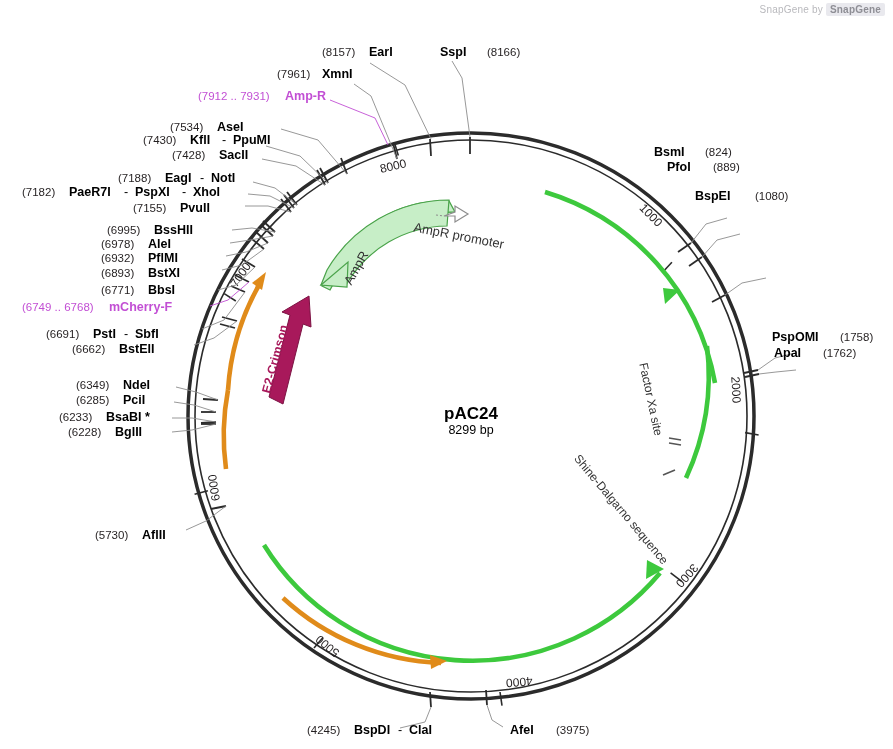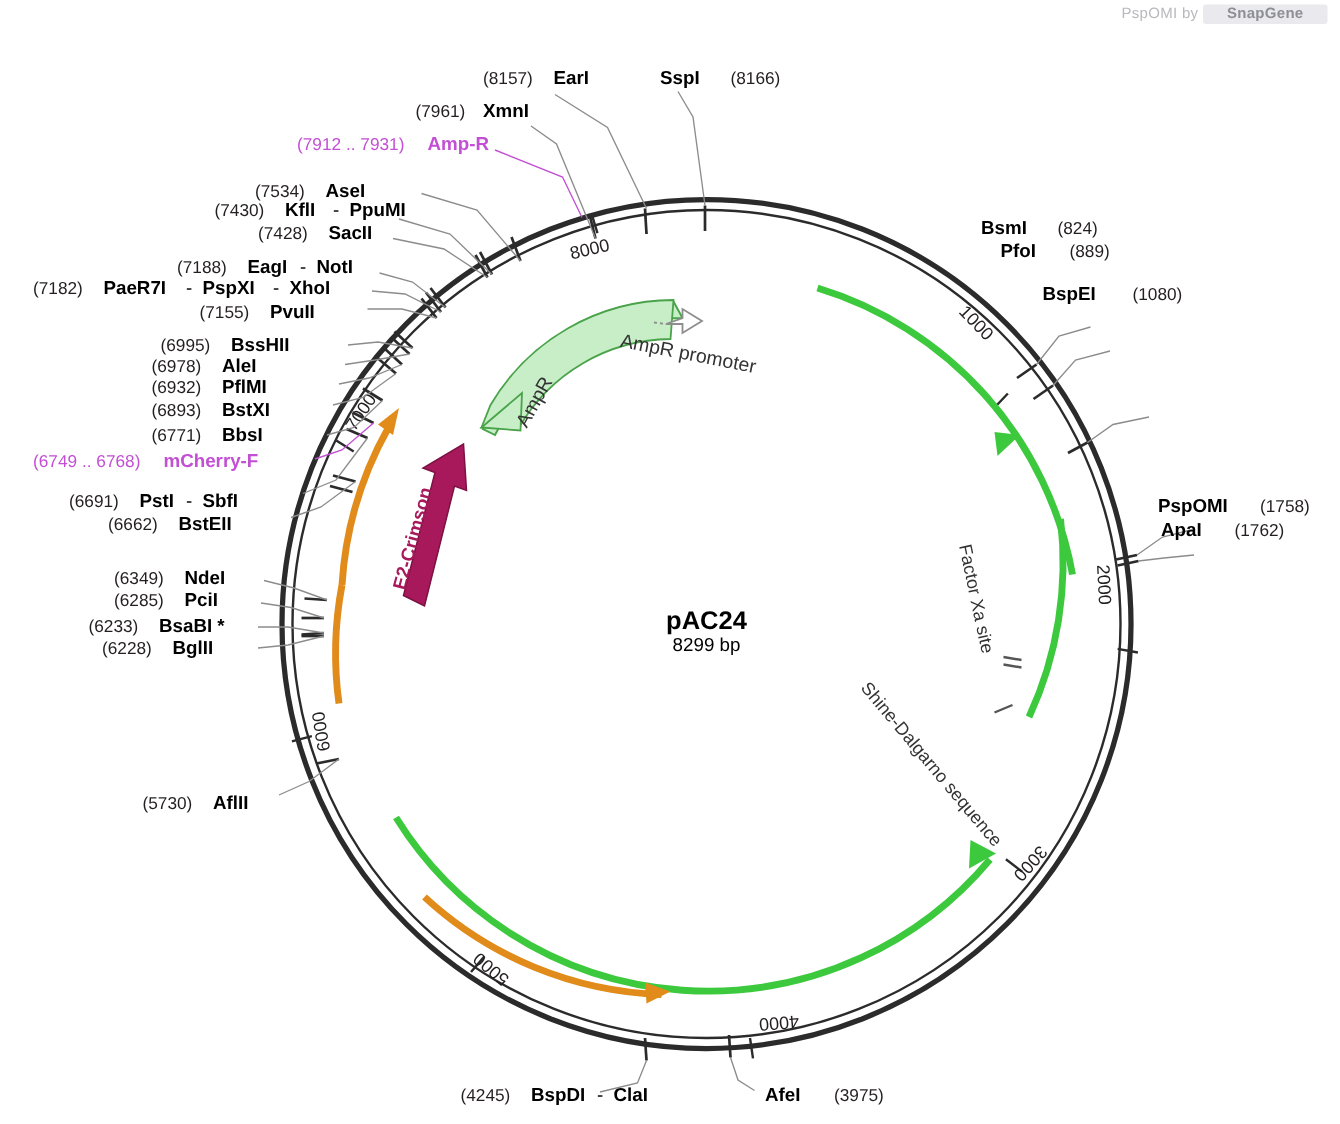--- a/index.html
+++ b/index.html
@@ -32,21 +32,21 @@
     top: 4px;
     font-size: 10px;
     color: #b9b9bd;
     letter-spacing: 0.2px;
     user-select: none;
   }
   .brand .sg {
     color: #8e8e95;
     font-weight: bold;
     background: #e9e9ee;
-    padding: 1px 16px;
+    padding: 1px 4px;
     border-radius: 2px;
     margin-left: 3px;
   }
   text {
     font-family: "Liberation Sans", sans-serif;
     fill: #000;
   }
   .pos {
     font-size: 11.5px;
     fill: #231f20;
@@ -90,21 +90,21 @@
     stroke-width: 0.9;
     fill: none;
   }
 </style>
 </head>
 <body>
 
 <div id="stage">
 
   <div class="brand">
-    <span>PspOMI by</span><span class="sg">SnapGene</span>
+    <span>SnapGene by</span><span class="sg">SnapGene</span>
   </div>
 
   <svg id="plasmid" viewBox="0 0 893 749">
 
     <circle cx="471" cy="416" r="283" fill="none" stroke="#2b2b2b" stroke-width="3.5"></circle>
     <circle cx="471" cy="416" r="276" fill="none" stroke="#2b2b2b" stroke-width="1.6"></circle>
 
     <g>
 
       <line x1="662.6" y1="272.2" x2="671.9" y2="262.3" stroke="#2b2b2b" stroke-width="1.6"></line>

